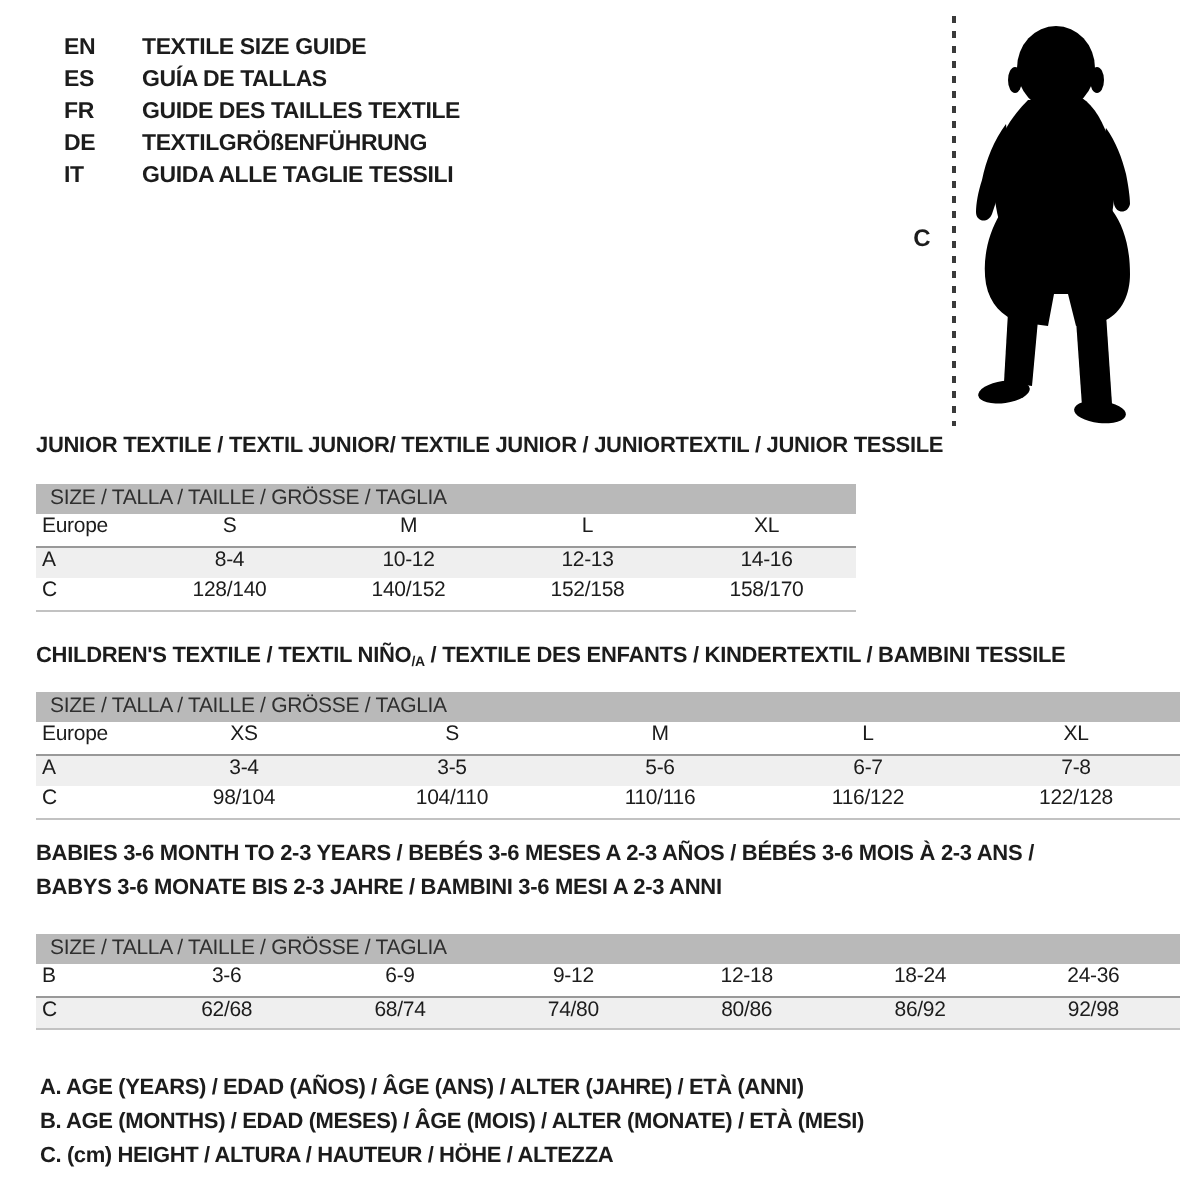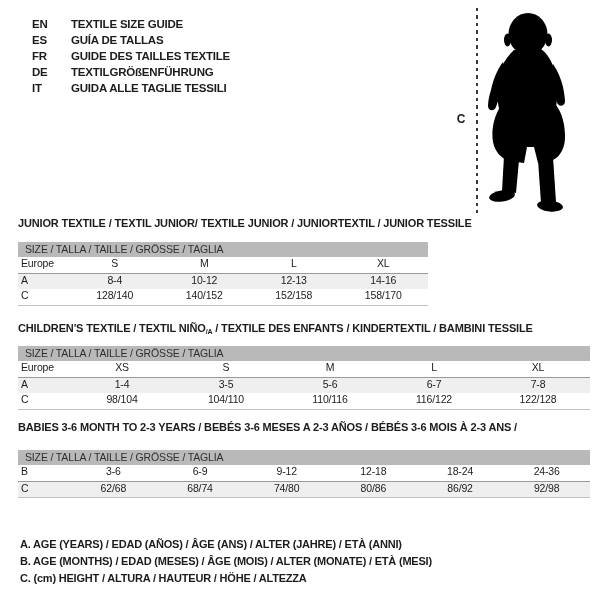--- a/index.html
+++ b/index.html
@@ -128,40 +128,41 @@
       <div class="tbl-row">
         <span class="row-label">Europe</span>
         <span class="cell">XS</span>
         <span class="cell">S</span>
         <span class="cell">M</span>
         <span class="cell">L</span>
         <span class="cell">XL</span>
       </div>
       <div class="tbl-row shaded">
         <span class="row-label">A</span>
-        <span class="cell">1-4</span>
+        <span class="cell">3-4</span>
         <span class="cell">3-5</span>
         <span class="cell">5-6</span>
         <span class="cell">6-7</span>
         <span class="cell">7-8</span>
       </div>
       <div class="tbl-row">
         <span class="row-label">C</span>
         <span class="cell">98/104</span>
         <span class="cell">104/110</span>
         <span class="cell">110/116</span>
         <span class="cell">116/122</span>
         <span class="cell">122/128</span>
       </div>
     </div>
 </div>
 
 <div class="tbl-section" id="sec3">
   <div class="tbl-title">
       <div>BABIES 3-6 MONTH TO 2-3 YEARS / BEBÉS 3-6 MESES A 2-3 AÑOS / BÉBÉS 3-6 MOIS À 2-3 ANS /</div>
+      <div>BABYS 3-6 MONATE BIS 2-3 JAHRE / BAMBINI 3-6 MESI A 2-3 ANNI</div>
     </div>
   <div class="tbl-bar">SIZE / TALLA / TAILLE / GRÖSSE / TAGLIA</div>
   <div class="tbl-body">
       <div class="tbl-row">
         <span class="row-label">B</span>
         <span class="cell">3-6</span>
         <span class="cell">6-9</span>
         <span class="cell">9-12</span>
         <span class="cell">12-18</span>
         <span class="cell">18-24</span>

